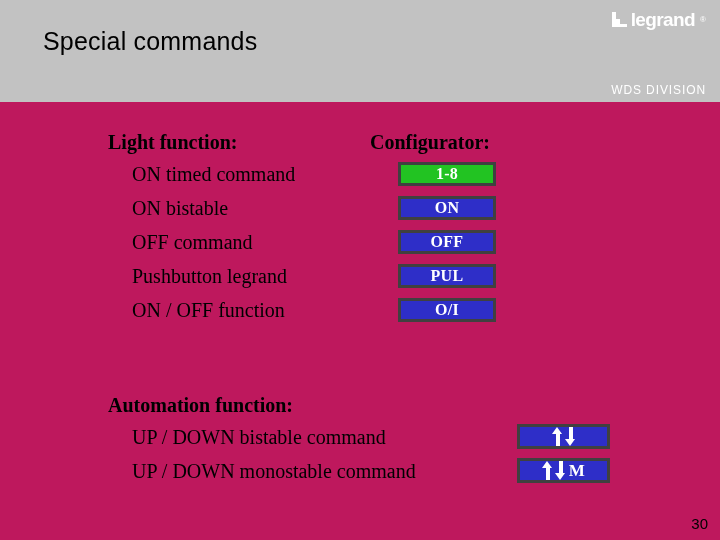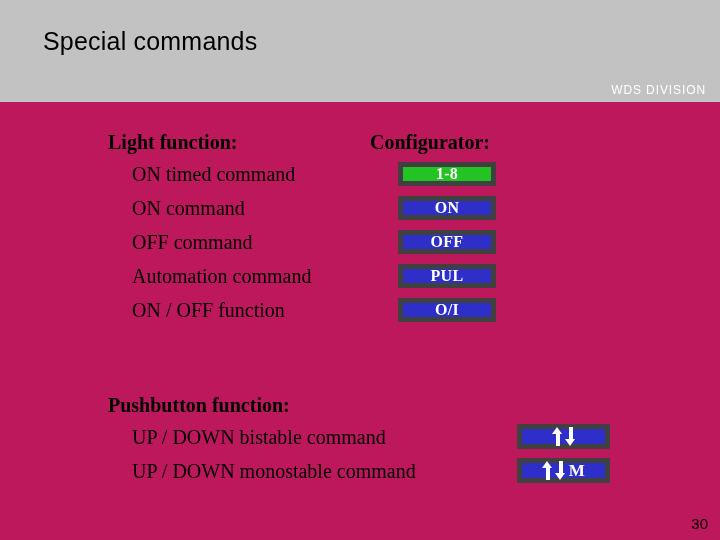--- a/index.html
+++ b/index.html
@@ -142,21 +142,21 @@
     font-size: 20px;
     color: #000;
     white-space: nowrap;
     margin-left: 24px;
   }
 
   
   .badge {
     position: absolute;
     box-sizing: border-box;
-    border: 5px solid #404040;
+    border: 3px solid #404040;
     height: 24px;
     display: flex;
     align-items: center;
     justify-content: center;
     font-size: 16px;
     font-weight: bold;
     color: #ffffff;
     line-height: 1;
     letter-spacing: 0.3px;
   }
@@ -223,63 +223,72 @@
     color: #000000;
   }
 </style>
 </head>
 <body>
 
 <div class="header-band">
 
   <div class="slide-title">Special commands</div>
 
+  <div class="brand-logo">
+    <span class="brand-mark">
+      <span class="bm-outer"></span>
+      <span class="bm-notch"></span>
+      <span class="bm-notch2"></span>
+    </span>
+    <span class="brand-word">legrand</span>
+    <span class="brand-reg">®</span>
+  </div>
 
   <div class="division-label">WDS DIVISION</div>
 </div>
 
 <div class="content">
 
   <div class="section section-light">
 
     <div class="section-heads">
       <div class="head-left">Light function:</div>
       <div class="head-right">Configurator:</div>
     </div>
 
     <div class="row">
       <div class="row-label">ON timed command</div>
       <div class="badge badge-light badge-green">1-8</div>
     </div>
 
     <div class="row">
-      <div class="row-label">ON command</div>
+      <div class="row-label">ON bistable</div>
       <div class="badge badge-light badge-blue">ON</div>
     </div>
 
     <div class="row">
       <div class="row-label">OFF command</div>
       <div class="badge badge-light badge-blue">OFF</div>
     </div>
 
     <div class="row">
-      <div class="row-label">Automation command</div>
+      <div class="row-label">Pushbutton legrand</div>
       <div class="badge badge-light badge-blue">PUL</div>
     </div>
 
     <div class="row">
       <div class="row-label">ON / OFF function</div>
       <div class="badge badge-light badge-blue">O/I</div>
     </div>
   </div>
 
   <div class="section section-autom">
 
     <div class="section-heads">
-      <div class="head-left">Pushbutton function:</div>
+      <div class="head-left">Automation function:</div>
     </div>
 
     <div class="row">
       <div class="row-label">UP / DOWN bistable command</div>
       <div class="badge badge-autom badge-blue">
         <span class="arrow-group">
           <span class="arrow arrow-up">
             <span class="headtri"></span>
               <span class="shaft"></span>
           </span>

